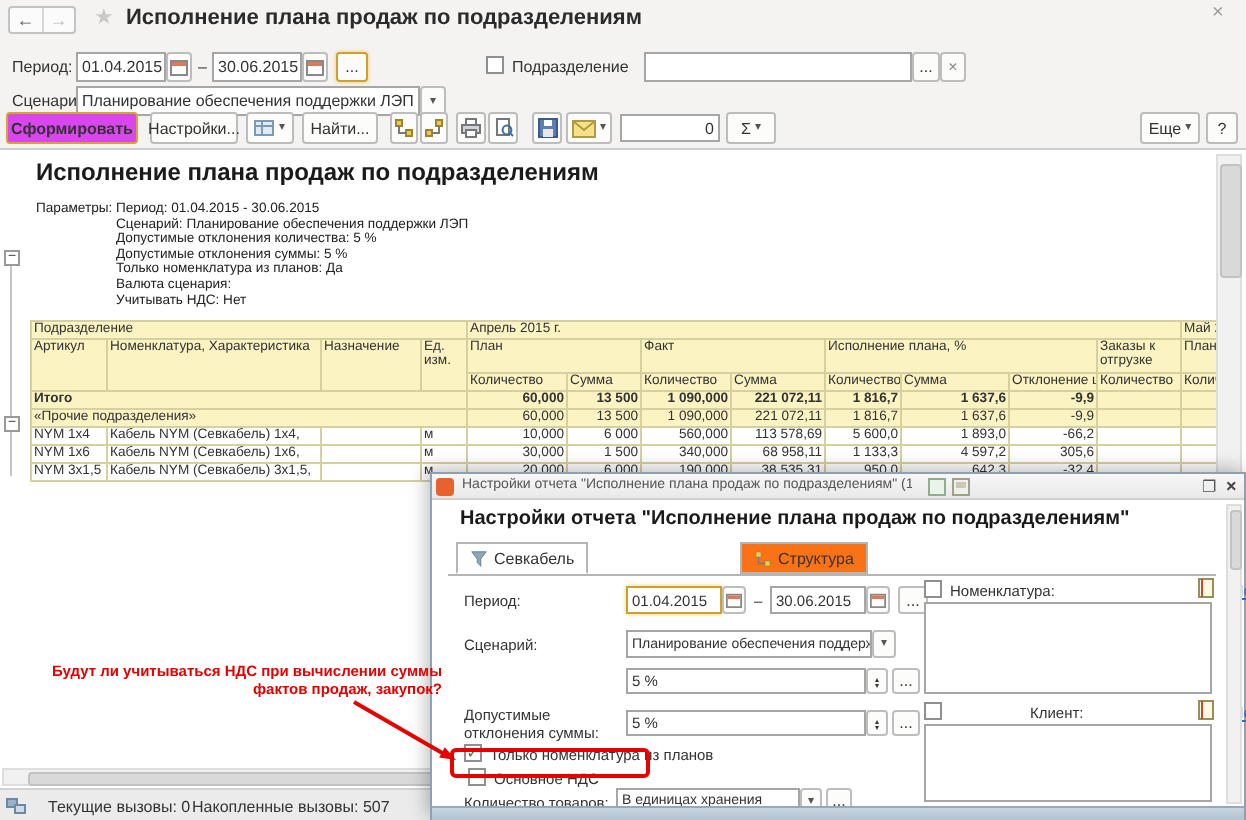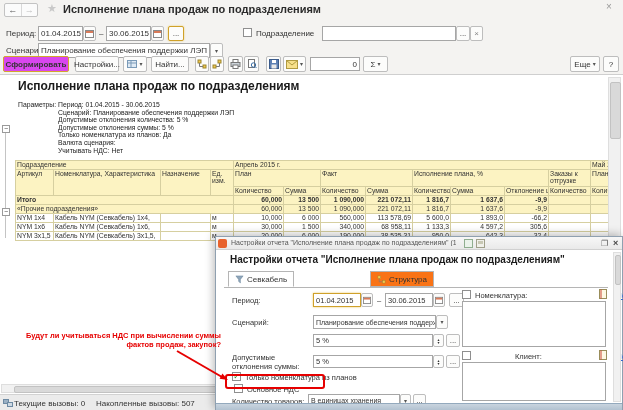--- a/index.html
+++ b/index.html
@@ -286,21 +286,21 @@
     <div class="abs sb" style="left:1px;top:309px;width:606px;height:9px;">
       <div class="sbthumb" style="position:absolute;left:12px;top:1px;width:460px;height:5px;"></div>
     </div>
   </div>
 
   <div class="abs" style="left:0;top:394px;width:623px;height:16px;background:#ebebeb;border-top:1px solid #d2d2d2;z-index:10;">
     <svg class="abs" style="left:3px;top:3px;" width="10" height="10" viewBox="0 0 10 10">
       <rect x="0.5" y="1.5" width="5" height="4" fill="#9ab0c4" stroke="#6d8aa3"></rect>
       <rect x="4.5" y="4.5" width="5" height="4" fill="#cfdae4" stroke="#6d8aa3"></rect>
     </svg>
-    <span class="abs" style="left:14px;top:4px;font-size:8px;color:#333;">Текущие вызовы: 0</span>
+    <span class="abs" style="left:24px;top:4px;font-size:8px;color:#333;">Текущие вызовы: 0</span>
     <span class="abs" style="left:96px;top:4px;font-size:8px;color:#333;">Накопленные вызовы: 507</span>
   </div>
 
   <div class="abs" style="left:215px;top:236px;width:408px;height:174px;background:#fff;border:1px solid #8fa0b0;box-shadow:-2px -2px 8px rgba(0,0,0,0.25);z-index:50;">
 
     <div class="abs" style="left:0;top:0;width:100%;height:13px;background:linear-gradient(#f7f7f7,#e9e9e9);border-bottom:1px solid #d0d0d0;">
       <div class="abs" style="left:2px;top:2px;width:9px;height:9px;background:#e8622d;border-radius:2px;"></div>
       <div class="abs" style="left:15px;top:2px;width:225px;font-size:7px;color:#555;white-space:nowrap;overflow:hidden;">Настройки отчета "Исполнение плана продаж по подразделениям" (1С:Предприятие)</div>
       <svg class="abs" style="left:248px;top:2px;" width="9" height="9" viewBox="0 0 9 9">
           <rect x="0.5" y="0.5" width="8" height="8" fill="#eaf2ea" stroke="#8fae8f"></rect>

